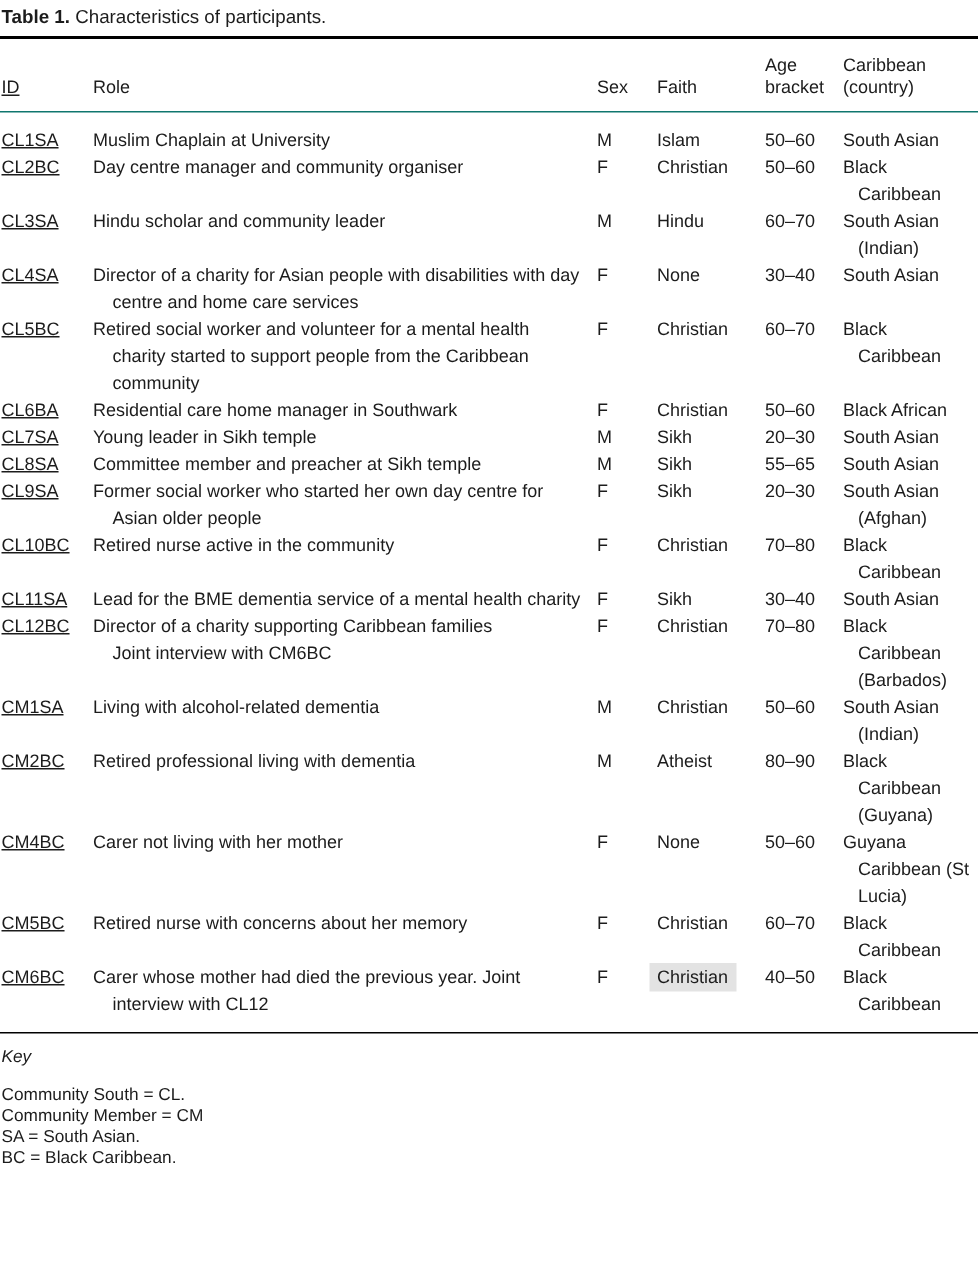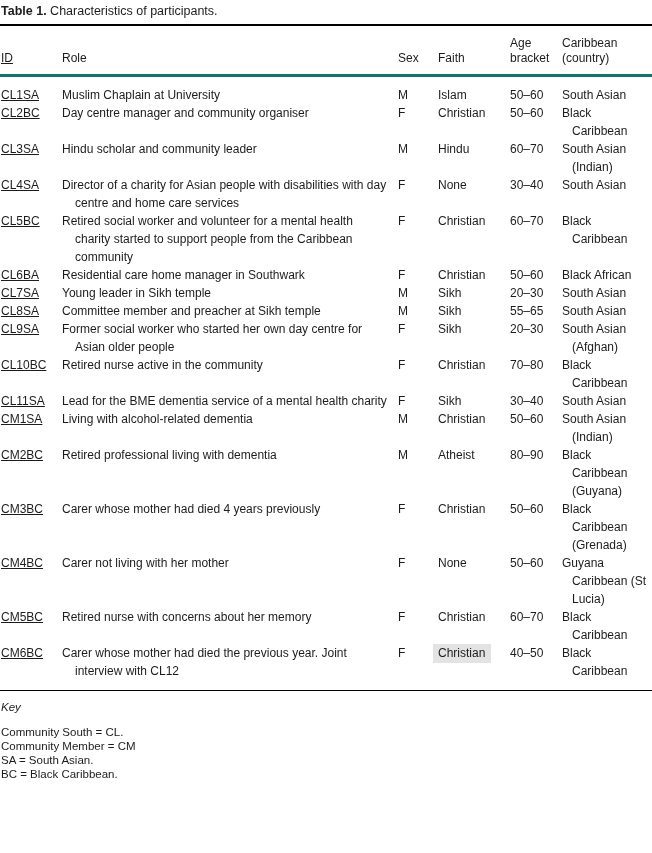--- a/index.html
+++ b/index.html
@@ -34,21 +34,21 @@
   col.c-role{ width: 336px; }
   col.c-sex { width: 40px; }
   col.c-fai { width: 72px; }
   col.c-age { width: 52px; }
   col.c-eth { width: 90px; }
   th {
     text-align: left;
     font-weight: normal;
     vertical-align: bottom;
     padding: 10px 2px 8px 0;
-    border-bottom: 3px solid #0f766e;
+    border-bottom: 1px solid #0f766e;
     font-size: 12px;
     line-height: 15px;
   }
   th:first-child, td:first-child { padding-left: 1px; text-decoration: underline; }
   td {
     vertical-align: top;
     padding: 0 2px 0 0;
   }
   tbody tr:first-child td { padding-top: 9px; }
   tbody tr:last-child  td { padding-bottom: 10px; }
@@ -178,42 +178,42 @@
         </tr>
         <tr>
           <td class="c-idc">CL11SA</td>
           <td class="c-role">Lead for the BME dementia service of a mental health charity</td>
           <td class="c-sexc">F</td>
           <td class="c-fai"><span>Sikh</span></td>
           <td class="c-agec">30–40</td>
           <td class="c-eth">South Asian</td>
         </tr>
         <tr>
+          <td class="c-idc">CL12BC</td>
+          <td class="c-role">Director of a charity supporting Caribbean families<br>Joint interview with CM6BC</td>
+          <td class="c-sexc">F</td>
+          <td class="c-fai"><span>Christian</span></td>
+          <td class="c-agec">70–80</td>
+          <td class="c-eth">Black Caribbean (Barbados)</td>
+        </tr>
+        <tr>
           <td class="c-idc">CM1SA</td>
           <td class="c-role">Living with alcohol-related dementia</td>
           <td class="c-sexc">M</td>
           <td class="c-fai"><span>Christian</span></td>
           <td class="c-agec">50–60</td>
           <td class="c-eth">South Asian (Indian)</td>
         </tr>
         <tr>
           <td class="c-idc">CM2BC</td>
           <td class="c-role">Retired professional living with dementia</td>
           <td class="c-sexc">M</td>
           <td class="c-fai"><span>Atheist</span></td>
           <td class="c-agec">80–90</td>
           <td class="c-eth">Black Caribbean (Guyana)</td>
-        </tr>
-        <tr>
-          <td class="c-idc">CM3BC</td>
-          <td class="c-role">Carer whose mother had died 4 years previously</td>
-          <td class="c-sexc">F</td>
-          <td class="c-fai"><span>Christian</span></td>
-          <td class="c-agec">50–60</td>
-          <td class="c-eth">Black Caribbean (Grenada)</td>
         </tr>
         <tr>
           <td class="c-idc">CM4BC</td>
           <td class="c-role">Carer not living with her mother</td>
           <td class="c-sexc">F</td>
           <td class="c-fai"><span>None</span></td>
           <td class="c-agec">50–60</td>
           <td class="c-eth">Guyana Caribbean (St Lucia)</td>
         </tr>
         <tr>

